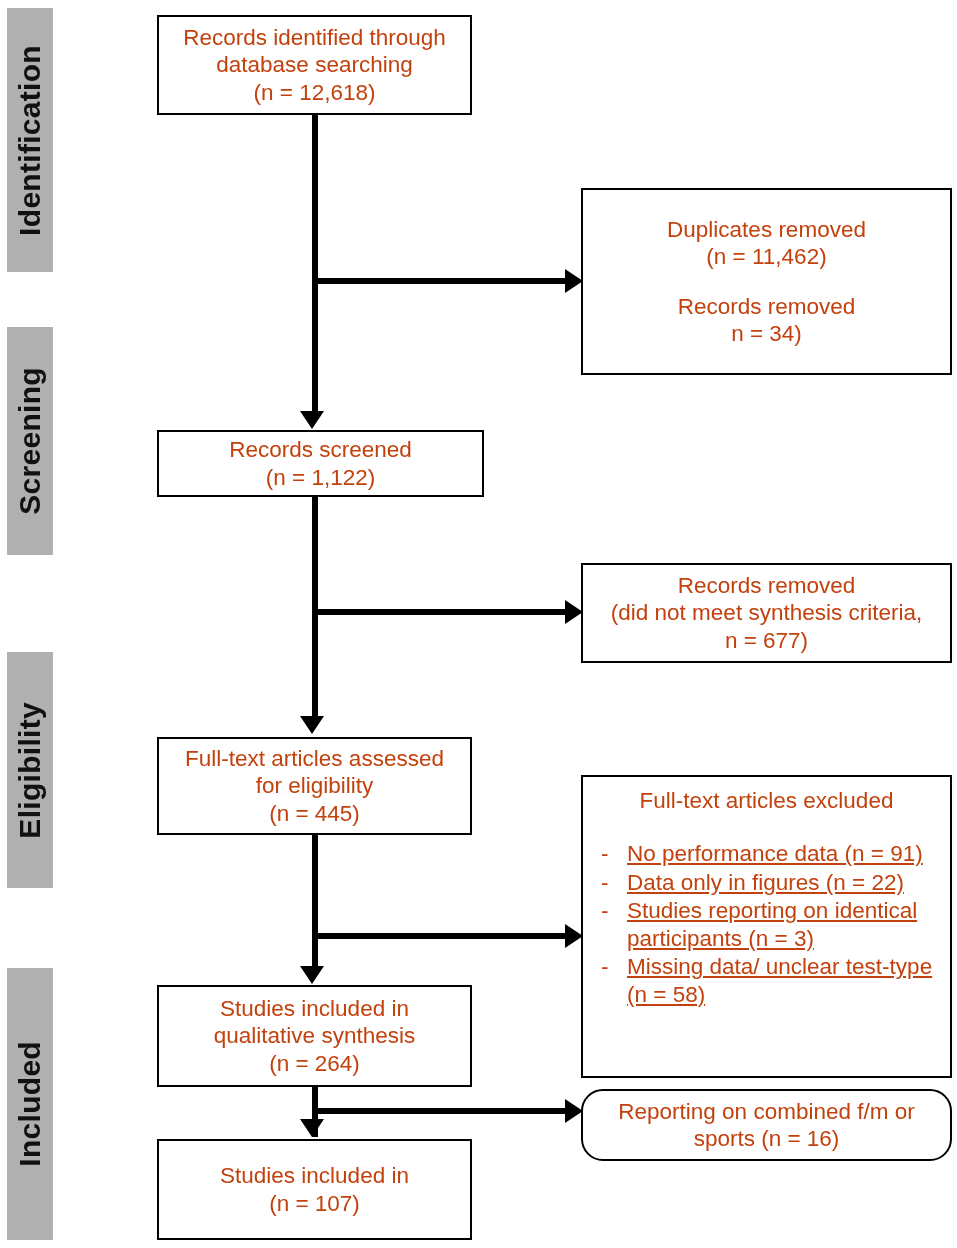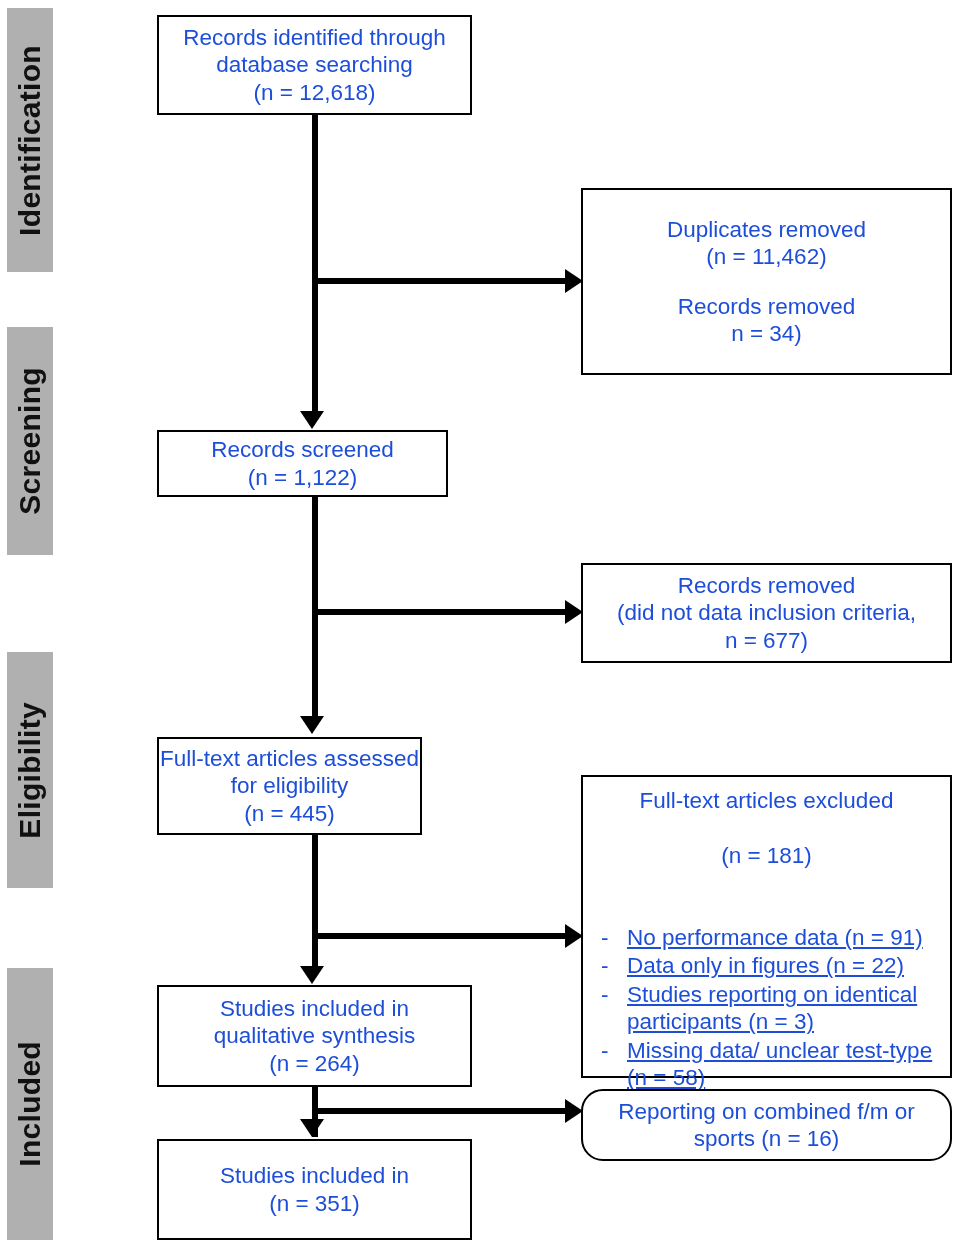--- a/index.html
+++ b/index.html
@@ -41,21 +41,21 @@
     box-sizing: border-box;
     border: 2px solid #000000;
     background: #ffffff;
     display: flex;
     flex-direction: column;
     align-items: center;
     justify-content: center;
     text-align: center;
     font-size: 22.5px;
     line-height: 1.22;
-    color: #1d4ed8;
+    color: #c2410c;
     padding: 2px 6px;
   }
   .flow-box .line { display: block; white-space: pre; }
   .flow-box .gap { height: 22px; }
 
   
   .box-excluded {
     align-items: center;
     justify-content: flex-start;
     padding-top: 10px;
@@ -164,40 +164,39 @@
   </div>
 
   <div class="flow-box" style="left:581px; top:188px; width:371px; height:187px;align-items:center;">
     <span class="line">Duplicates removed</span>
     <span class="line">(n = 11,462)</span>
     <span class="gap"></span>
     <span class="line">Records removed</span>
     <span class="line">n = 34)</span>
   </div>
 
-  <div class="flow-box" style="left:157px; top:430px; width:291px; height:67px;">
+  <div class="flow-box" style="left:157px; top:430px; width:327px; height:67px;">
     <span class="line">Records screened</span>
     <span class="line">(n = 1,122)</span>
   </div>
 
   <div class="flow-box" style="left:581px; top:563px; width:371px; height:100px;">
     <span class="line">Records removed</span>
-    <span class="line">(did not data inclusion criteria,</span>
+    <span class="line">(did not meet synthesis criteria,</span>
     <span class="line">n = 677)</span>
   </div>
 
-  <div class="flow-box" style="left:157px; top:737px; width:265px; height:98px;">
+  <div class="flow-box" style="left:157px; top:737px; width:315px; height:98px;">
     <span class="line">Full-text articles assessed</span>
     <span class="line">for eligibility</span>
     <span class="line">(n = 445)</span>
   </div>
 
-  <div class="flow-box box-excluded" style="left:581px; top:775px; width:371px; height:303px;gap:28px;">
+  <div class="flow-box box-excluded" style="left:581px; top:775px; width:371px; height:303px;">
     <div class="excl-head">Full-text articles excluded</div>
-    <div class="excl-head">(n = 181)</div>
     <ul class="excl-list">
       <li>
         <span class="excl-dash">-</span>
         <span class="excl-text">No performance data (n = 91)</span>
       </li>
       <li>
         <span class="excl-dash">-</span>
         <span class="excl-text">Data only in figures (n = 22)</span>
       </li>
       <li>
@@ -217,16 +216,16 @@
     <span class="line">(n = 264)</span>
   </div>
 
   <div class="flow-box" style="left:581px; top:1089px; width:371px; height:72px;border-radius:22px;">
     <span class="line">Reporting on combined f/m or</span>
     <span class="line">sports (n = 16)</span>
   </div>
 
   <div class="flow-box" style="left:157px; top:1139px; width:315px; height:101px;">
     <span class="line">Studies included in</span>
-    <span class="line">(n = 351)</span>
+    <span class="line">(n = 107)</span>
   </div>
 
 </div>
 
 </body></html>

